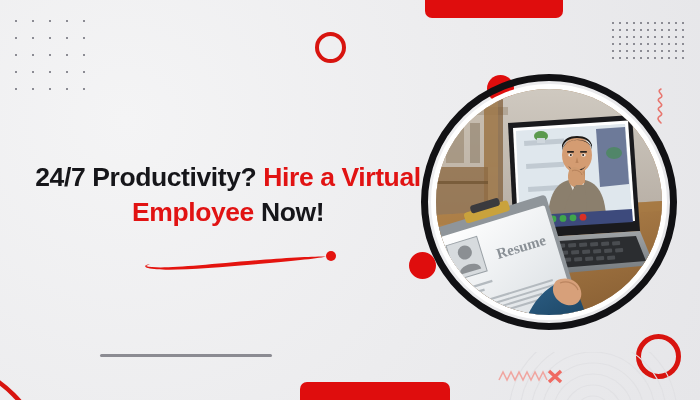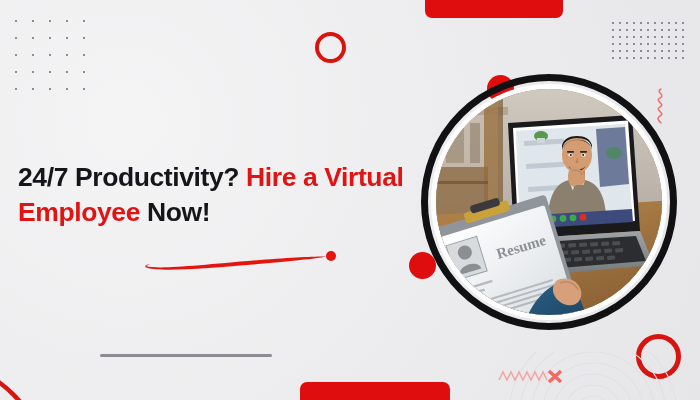--- a/index.html
+++ b/index.html
@@ -8,20 +8,21 @@
     font-family:"Liberation Sans", sans-serif;
     background:#ececee;
     overflow:hidden;
   }
   .banner {
     position:relative;
     width:700px; height:400px;
     overflow:hidden;
     background:
       radial-gradient(circle at 18% 30%, #f4f4f5 0%, #ececee 55%, #e6e6e9 100%);
+    text-align: center;
   }
 
   
   .dotgrid { position:absolute; }
   .dotgrid i {
     position:absolute; width:2px; height:2px;
     background:#8c8c94; border-radius:0;
   }
   #dotgrid-topleft { left:15px; top:20px; }
   #dotgrid-topright { left:612px; top:22px; }

